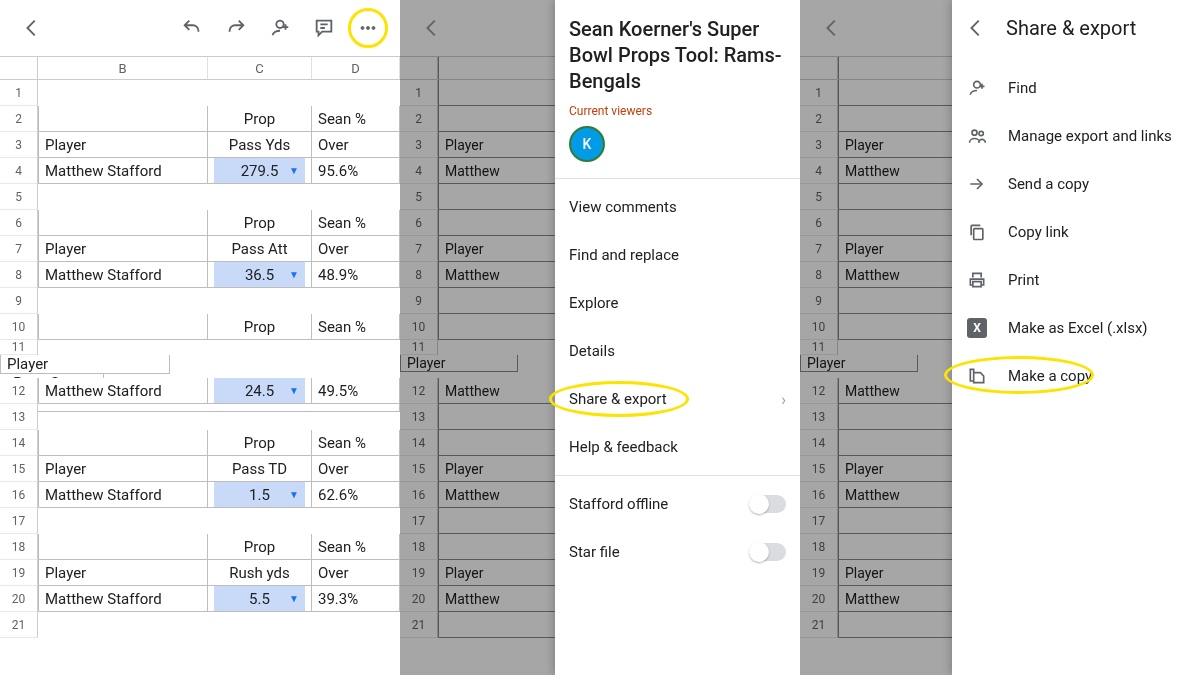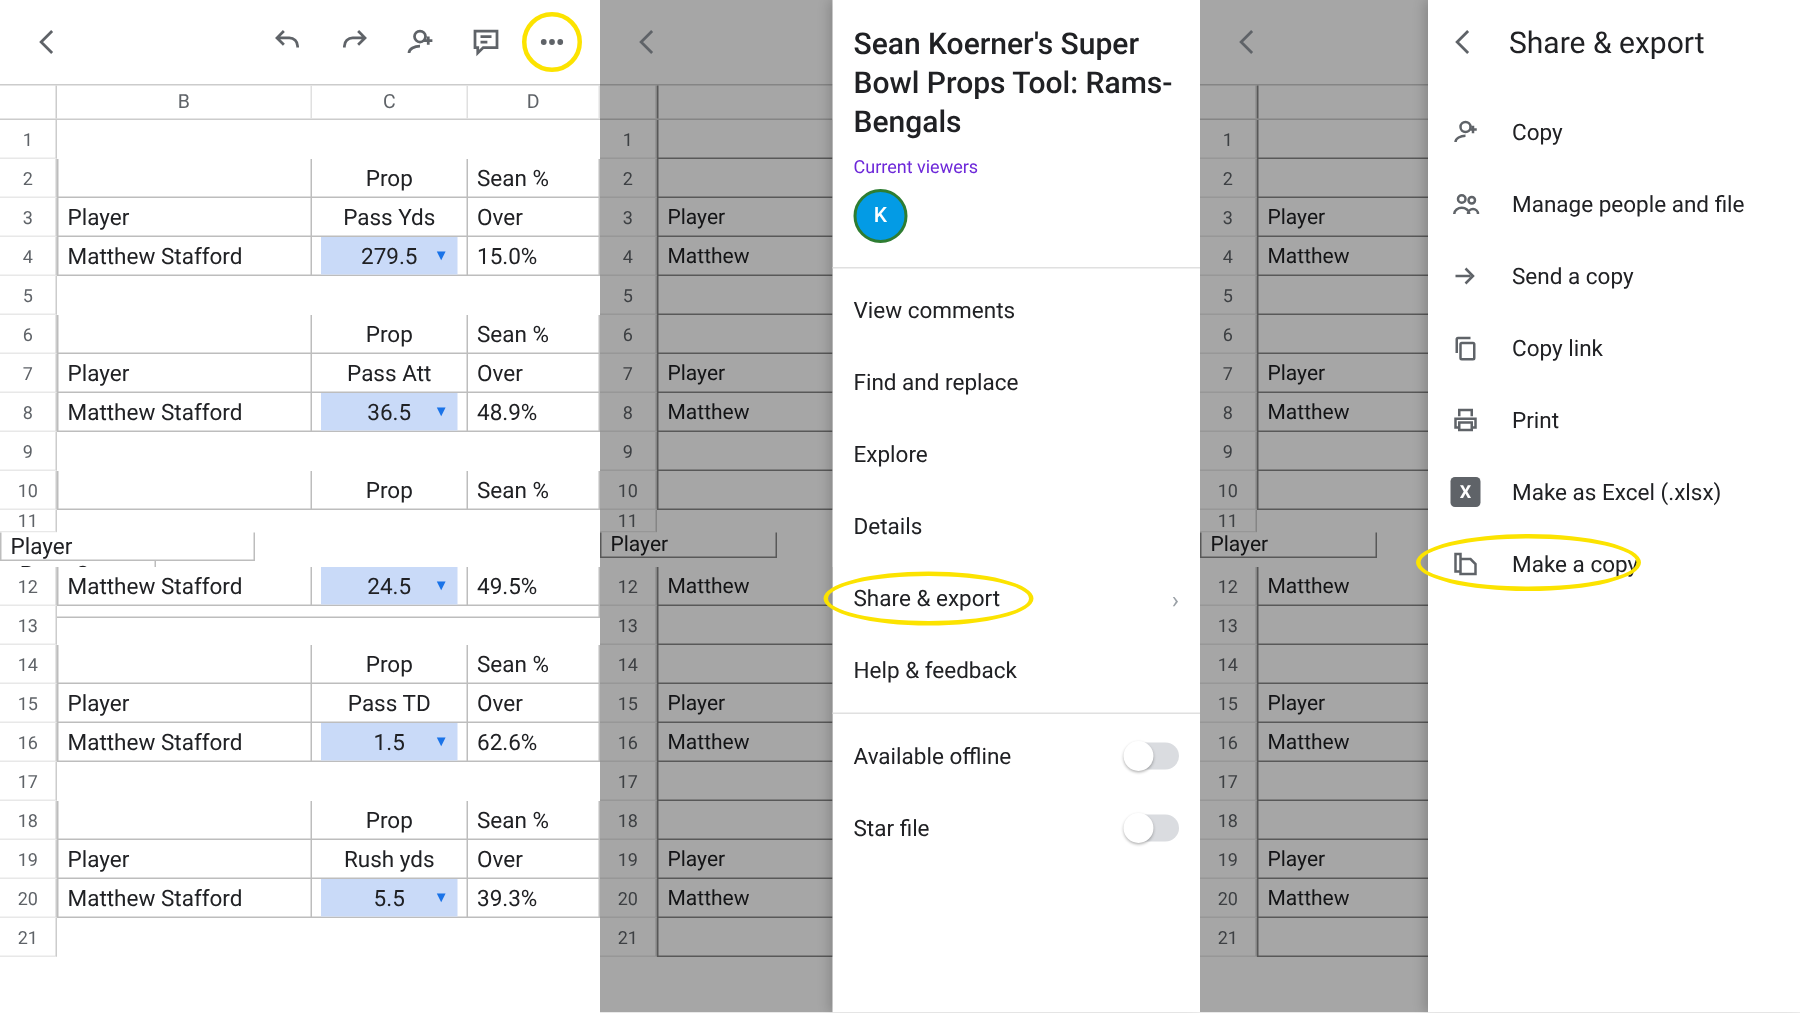--- a/index.html
+++ b/index.html
@@ -28,21 +28,21 @@
   .dd-arrow { position:absolute; right:6px; font-size:10px; color:#1a73e8; }
   .row.tall { height: 38px; flex-direction: column; }
   
   .dim { position:absolute; inset:0; background:rgba(0,0,0,0.35); }
   .sheet-under { filter: none; }
   .panel2 .toolbar, .panel3 .toolbar { position:relative; z-index:1;}
   .menu-sheet { position:absolute; top:0; right:0; bottom:0; width:250px; background:#fff; z-index:5; box-shadow:-2px 0 8px rgba(0,0,0,.2); display:flex; flex-direction:column; }
   .panel2 .menu-sheet { width: 245px; left:155px; right:auto; }
   .panel3 .menu-sheet { width: 248px; left:152px; right:auto;}
   .doc-title { font-size:20px; font-weight:500; padding:16px 14px 6px; line-height:1.3; }
-  .cv-label { font-size:12px; color:#6d28d9; padding:4px 14px 8px;}
+  .cv-label { font-size:12px; color:#c2410c; padding:4px 14px 8px;}
   .avatar { width:36px; height:36px; border-radius:50%; background:#039be5; border:2px solid #2e7d32; color:#fff; display:flex; align-items:center; justify-content:center; font-weight:500; margin:0 14px 12px;}
   .divider { height:1px; background:#e0e0e0; margin:4px 0;}
   .mitem { display:flex; align-items:center; height:48px; padding:0 14px; font-size:15px; gap:20px; position:relative; }
   .mitem .ico { width:22px; display:flex; justify-content:center; color:#5f6368;}
   .mitem .ico svg{ width:20px;height:20px;fill:currentColor;}
   .mitem .chev { margin-left:auto; color:#9aa0a6; font-size:16px;}
   .toggle { margin-left:auto; width:36px; height:18px; background:#dadce0; border-radius:999px; position:relative;}
   .toggle::after{content:"";position:absolute;width:20px;height:20px;background:#fff;border-radius:50%;top:-1px;left:-1px;box-shadow:0 1px 2px rgba(0,0,0,.3);}
   .ellipse { position:absolute; border:3px solid #fce300; border-radius:50%; pointer-events:none; }
   
@@ -121,21 +121,21 @@
         <div class="cell cell-b">Player</div>
         <div class="cell cell-c">Pass Yds</div>
         <div class="cell cell-d">Over</div>
       </div>
       <div class="row ">
         <div class="rownum">4</div>
         <div class="cell cell-b">Matthew Stafford</div>
         <div class="cell cell-c">
           <div class="dropdown">279.5<span class="dd-arrow">▼</span></div>
         </div>
-        <div class="cell cell-d">15.0%</div>
+        <div class="cell cell-d">95.6%</div>
       </div>
       <div class="row blank ">
         <div class="rownum">5</div>
         <div class="cell cell-b"></div>
         <div class="cell cell-c"></div>
         <div class="cell cell-d"></div>
       </div>
       <div class="row ">
         <div class="rownum">6</div>
         <div class="cell cell-b"></div>
@@ -364,21 +364,21 @@
     <div class="mitem" style="position:relative">
         <span>Share &amp; export</span>
         <span class="chev">›</span>
       <div class="ellipse" style="left:-6px;top:6px;width:140px;height:36px"></div>
     </div>
     <div class="mitem">
         <span>Help &amp; feedback</span>
       </div>
     <div class="divider"></div>
     <div class="mitem">
-        <span>Available offline</span>
+        <span>Stafford offline</span>
         <div class="toggle"></div>
       </div>
     <div class="mitem">
         <span>Star file</span>
         <div class="toggle"></div>
       </div>
   </div>
 </div>
 
 <div class="panel panel3">
@@ -491,31 +491,31 @@
         </div>
       <span>Share &amp; export</span>
     </div>
     <div style="height:8px"></div>
     <div class="mitem">
         <span class="ico">
           <svg viewBox="0 0 24 24">
             <path d="M12 12a4 4 0 100-8 4 4 0 000 8zM4 20c0-3 4-5 8-5M18 7v6M15 10h6" fill="none" stroke="#5f6368" stroke-width="2"></path>
           </svg>
         </span>
-        <span>Copy</span>
+        <span>Find</span>
       </div>
     <div class="mitem">
         <span class="ico">
           <svg viewBox="0 0 24 24">
             <circle cx="9" cy="8" r="3" fill="none" stroke="#5f6368" stroke-width="2"></circle>
             <circle cx="17" cy="9" r="2.6" fill="none" stroke="#5f6368" stroke-width="2"></circle>
             <path d="M3 20c0-3 3-5 6-5s6 2 6 5M14 20c0-2.4 2-4 4-4s4 1.6 4 4" fill="none" stroke="#5f6368" stroke-width="2"></path>
           </svg>
         </span>
-        <span>Manage people and file</span>
+        <span>Manage export and links</span>
       </div>
     <div class="mitem">
         <span class="ico">
           <svg viewBox="0 0 24 24">
             <path d="M4 12h12M12 6l6 6-6 6" fill="none" stroke="#5f6368" stroke-width="2"></path>
           </svg>
         </span>
         <span>Send a copy</span>
       </div>
     <div class="mitem">

